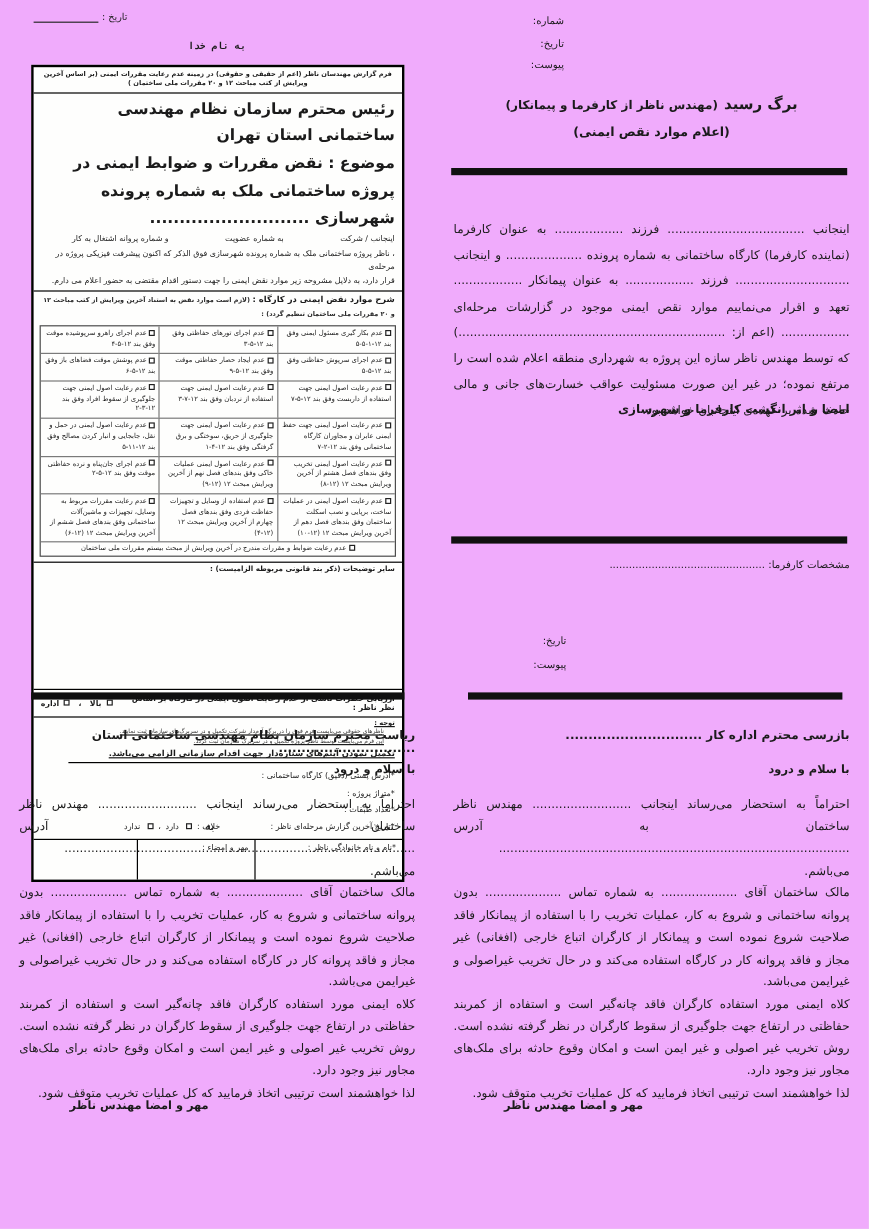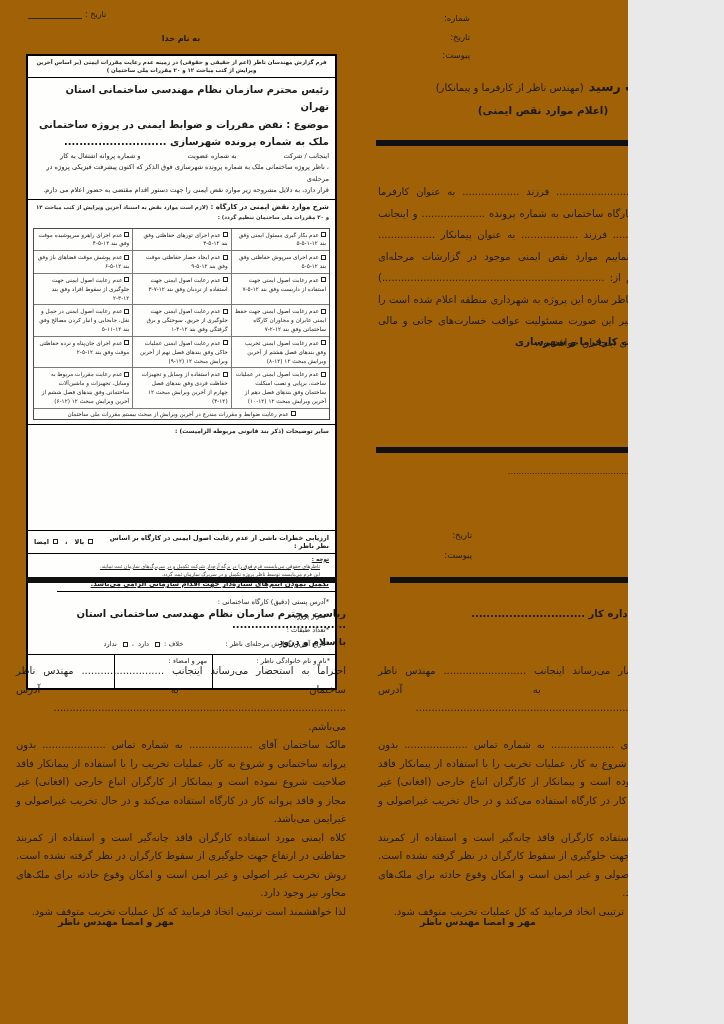--- a/index.html
+++ b/index.html
@@ -1,39 +1,39 @@
 <!DOCTYPE html>
 <html lang="fa"><head>
 <meta charset="utf-8">
 <style>
   * { margin:0; padding:0; box-sizing:border-box; }
   html,body { width:724px; height:1024px; }
   body { background:#e9e9e9; }
   .sheet {
-    position:relative; width:628px; height:1024px; overflow:hidden;
-    background:#a16207; color:#1b1b1b;
+    position:relative; width:724px; height:1024px; overflow:hidden;
+    background:#f0abfc; color:#1b1b1b;
     font-family:"DejaVu Sans", sans-serif; direction:rtl;
   }
   .page { position:absolute; }
   #page-form          { left:0;   top:0;   width:362px; height:600px; }
   #page-receipt       { left:362px; top:0; width:362px; height:600px; }
   #page-letter-nezam  { left:0;   top:600px; width:362px; height:424px; }
   #page-letter-labor  { left:362px; top:600px; width:362px; height:424px; }
 
   .bar { position:absolute; height:6px; background:#101010; }
 
   
   .f-date { position:absolute; top:10px; left:28px; display:flex; align-items:flex-end; font-size:8px; }
   .f-date .uline { display:inline-block; width:54px; height:9px; border-bottom:1px solid #2a2a2a; margin-right:3px; }
-  .f-bismillah { position:absolute; top:34px; right:0; width:100%; text-align:center; font-size:8px; font-weight:bold; }
+  .f-bismillah { position:absolute; top:34px; right:0; width:100%; text-align:center; font-size:8px; font-weight:bold;font-family:Liberation Mono, monospace; }
 
   .f-table { position:absolute; top:54px; left:26px; width:311px; border:2px solid #000; background:#fefefd; }
   .ft-header { border-bottom:1.5px solid #000; font-size:5.5px; font-weight:bold; text-align:center; padding:2px 3px; line-height:1.5; }
   .ft-addr { padding:3px 6px 2px; font-size:6.6px; line-height:1.75; }
-  .ft-to, .ft-subject { font-weight:bold; font-size:10px; }
+  .ft-to, .ft-subject { font-weight:bold; font-size:13px; }
   .ft-app { display:flex; justify-content:space-between; padding-left:26px; }
   .ft-vtitle { border-top:1.5px solid #000; padding:2px 6px; font-size:7px; line-height:1.5; }
   .ft-vtitle .vt-bold { font-weight:bold; }
   .ft-vtitle .vt-note { font-size:5.4px; font-weight:bold; color:#2c2c2c; }
 
   .ft-gridwrap { margin:3px 5px 4px; border:1px solid #4c4c4c; }
   .vgrid { display:grid; grid-template-columns:1fr 1fr 1fr; font-size:5.7px; line-height:1.55; }
   .vcell { padding:2px 3px; border-top:1px solid #7a7a7a; text-align:right; }
   .vcell:nth-child(-n+3) { border-top:none; }
   .vcell:not(:nth-child(3n)) { border-left:1px solid #7a7a7a; }
@@ -57,21 +57,21 @@
   .khalaf { display:flex; align-items:center; gap:4px; margin-right:42px; }
 
   .ft-sign { border-top:1.5px solid #000; display:grid; grid-template-columns:40% 32% 28%; height:34px; font-size:6.7px; }
   .sign-cell { padding:2px 5px; }
   .sign-cell:not(:nth-child(3n)) { border-left:1px solid #000; }
 
   
   .r-meta { position:absolute; top:9px; left:60px; width:48px; font-size:8.5px; line-height:18.5px; text-align:right; }
   .r-title { position:absolute; top:76px; right:0; width:100%; text-align:center; }
   .r-title .t-main { font-size:12.5px; font-weight:bold; }
-  .r-title .t-paren { font-size:10px; font-weight:normal;margin-top:44px; }
+  .r-title .t-paren { font-size:10px; font-weight:bold;margin-top:44px; }
   .r-title .t-sub { display:block; margin-top:9px; font-size:10.5px; font-weight:bold; }
   .r-body { position:absolute; top:181px; right:16px; width:330px; font-size:10px; line-height:21.5px; text-align:justify; text-align-last:right; }
   .r-sign { position:absolute; top:336px; right:16px; font-size:10px; font-weight:bold; }
   .r-owner { position:absolute; top:462px; right:16px; font-size:8.5px; line-height:19px; }
   .r-meta2 { position:absolute; top:526px; left:62px; width:48px; font-size:8.5px; line-height:19.5px; text-align:right; }
 
   
   .l-title { position:absolute; top:8px; right:16px; width:330px; font-size:10px; font-weight:bold; }
   .l-greet { position:absolute; top:36px; right:16px; font-size:9.5px; font-weight:bold; }
   .l-body { position:absolute; top:62px; right:16px; width:330px; font-size:10px; line-height:18.5px; text-align:justify; text-align-last:right; }
@@ -148,21 +148,21 @@
 
       <div class="ft-risk">
         <span>ارزیابی خطرات ناشی از عدم رعایت اصول ایمنی در کارگاه بر اساس نظر ناظر :</span>
         <span class="opt">
           <span class="cb"></span>
           <span>بالا</span>
         </span>
         <span>،</span>
         <span class="opt">
           <span class="cb"></span>
-          <span>امضا</span>
+          <span>اداره</span>
         </span>
       </div>
 
       <div class="ft-note">
         <div class="ft-note-title">توجه :</div>
         <div class="ft-note-tiny">ناظرهای حقوقی می‌بایست فرم فوق را در برگه آرم‌دار شرکت تکمیل و در سربرگ‌های سازمان ثبت نمایند.</div>
         <div class="ft-note-tiny">این فرم می‌بایست توسط ناظر پروژه تکمیل و در سربرگ سازمان ثبت گردد.</div>
         <div class="ft-note-bold">تکمیل نمودن آیتم‌های ستاره‌دار جهت اقدام سازمانی الزامی می‌باشد.</div>
       </div>
 

